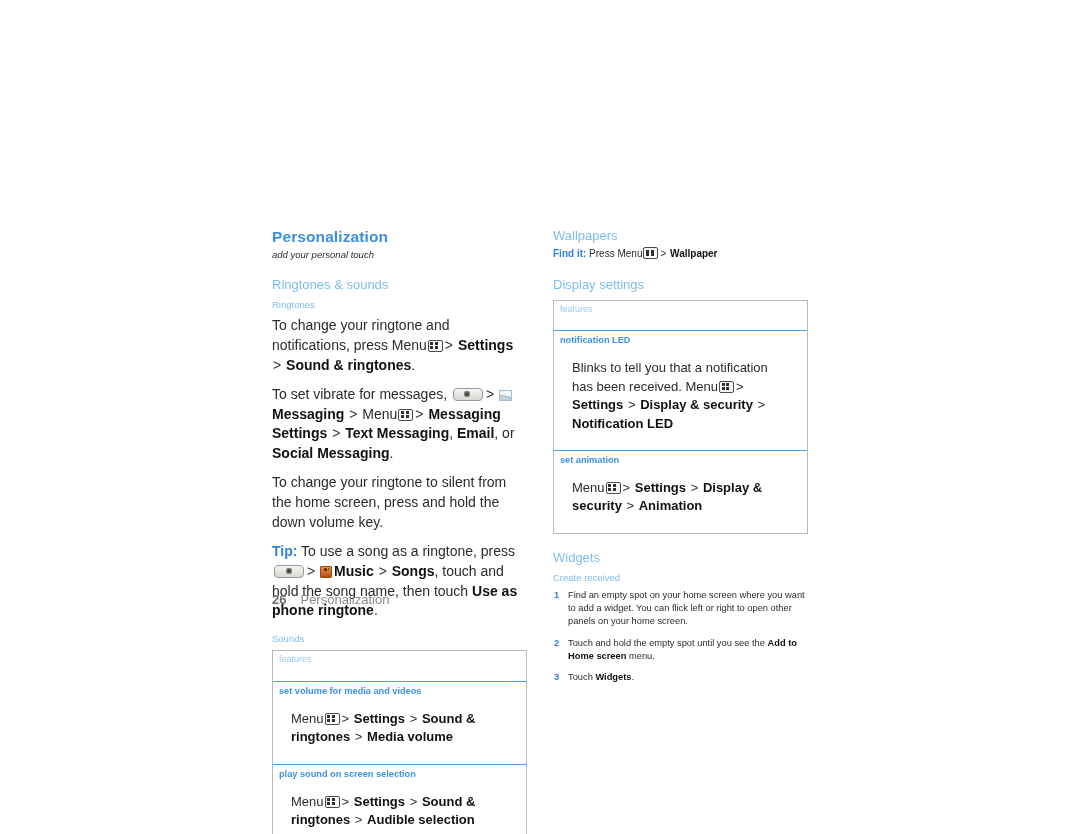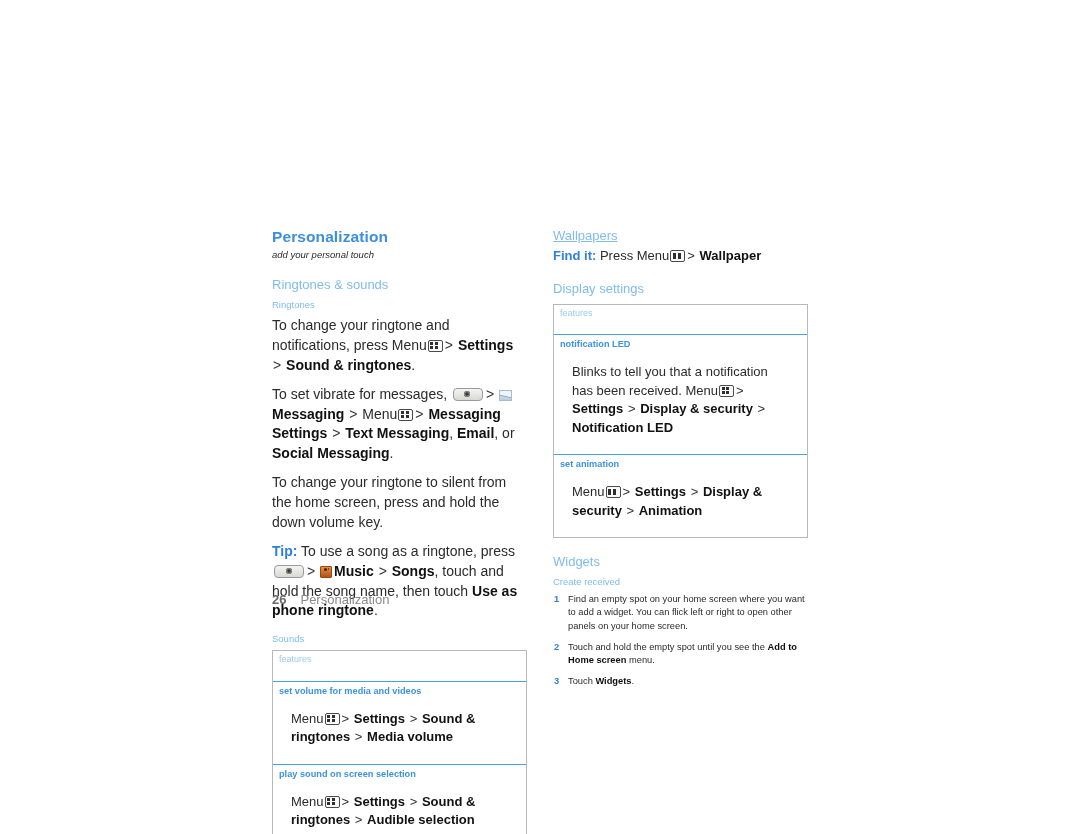--- a/index.html
+++ b/index.html
@@ -76,21 +76,21 @@
     color: #2b2b2b;
     margin: 0 0 9px 0;
   }
   p.body:last-child { margin-bottom: 0; }
   .b { font-weight: bold; color: #111111; }
   .blue-bold { font-weight: bold; color: #2f80d8; }
   .gt { color: #333333; padding: 0 1px; }
 
   
   .finditline {
-    font-size: 13px;
+    font-size: 10px;
     line-height: 1.4;
     color: #2b2b2b;
     margin: 0 0 16px 0;
   }
 
   
   .ico {
     display: inline-block;
     vertical-align: -2px;
   }
@@ -321,21 +321,21 @@
               <span class="gt">&gt;</span>
               <span class="b">Audible selection</span>
             </div>
           </div>
         </div>
 
       </div>
 
       <div class="col">
 
-        <h2 class="section-title" style="margin-bottom:3px;text-decoration:underline;">Wallpapers</h2>
+        <h2 class="section-title" style="margin-bottom:3px;">Wallpapers</h2>
 
         <div class="finditline">
           <span class="blue-bold">Find it:</span>
           <span>Press Menu</span><span class="ico menu-key"><i></i><i></i><i></i><i></i></span><span class="gt">&gt;</span>
           <span class="b">Wallpaper</span>
         </div>
 
         <h2 class="section-title">Display settings</h2>
 
         <div class="feat-table">

